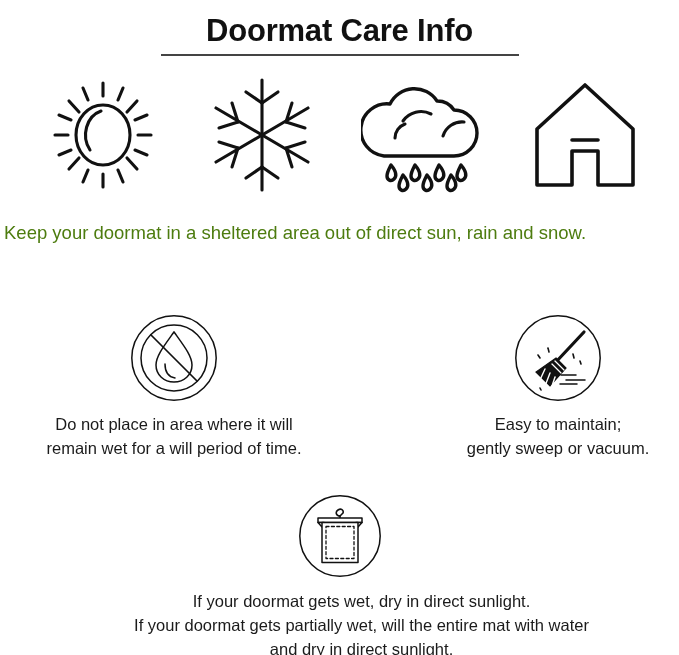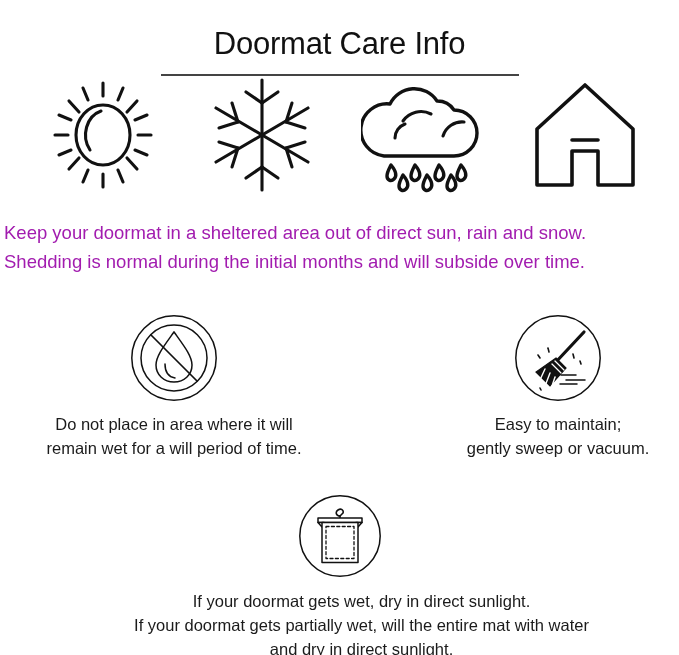--- a/index.html
+++ b/index.html
@@ -26,25 +26,25 @@
   
   .title-block {
     position: absolute;
     top: 0px;
     left: 0;
     width: 679px;
     text-align: center;
   }
   .title {
     font-size: 31px;
-    font-weight: normal;
+    font-weight: bold;
     letter-spacing: -0.2px;
     line-height: 34px;
     color: #111111;
-    margin: 13px;
+    margin: 0;
     padding-top: 14px;
   }
   .title-rule {
     width: 358px;
     height: 2px;
     background: #444444;
     margin: 6px auto 0 auto;
   }
 
   
@@ -70,21 +70,21 @@
   .cell-house { left: 515px; }
 
   
   .intro {
     position: absolute;
     top: 218px;
     left: 4px;
     width: 675px;
     font-size: 18.5px;
     line-height: 29px;
-    color: #a21caf;
+    color: #4d7c0f;
     text-align: left;
     white-space: nowrap;
   }
   .intro span { display: block; }
 
   
   .care-pair {
     position: absolute;
     top: 310px;
     left: 0;
@@ -229,21 +229,20 @@
       <svg width="110" height="112" viewBox="0 0 110 112" fill="none" stroke="#111111" stroke-width="3.6" stroke-linecap="round" stroke-linejoin="round">
         <path d="M7 50 L55 6 L103 50 L103 106 L68 106 L68 72 L42 72 L42 106 L7 106 Z"></path>
         <line x1="42" y1="61" x2="68" y2="61" stroke-width="3.6"></line>
       </svg>
     </div>
 
   </div>
 
   <div class="intro">
     <span>Keep your doormat in a sheltered area out of direct sun, rain and snow.</span>
-    <span>Shedding is normal during the initial months and will subside over time.</span>
   </div>
 
   <div class="care-pair">
 
     <div class="care-item care-left">
       <div class="care-icon">
         <svg width="88" height="88" viewBox="0 0 88 88" fill="none" stroke="#111111" stroke-width="1.5" stroke-linecap="round">
           <circle cx="44" cy="44" r="42.2"></circle>
           <circle cx="44" cy="44" r="33"></circle>
 

